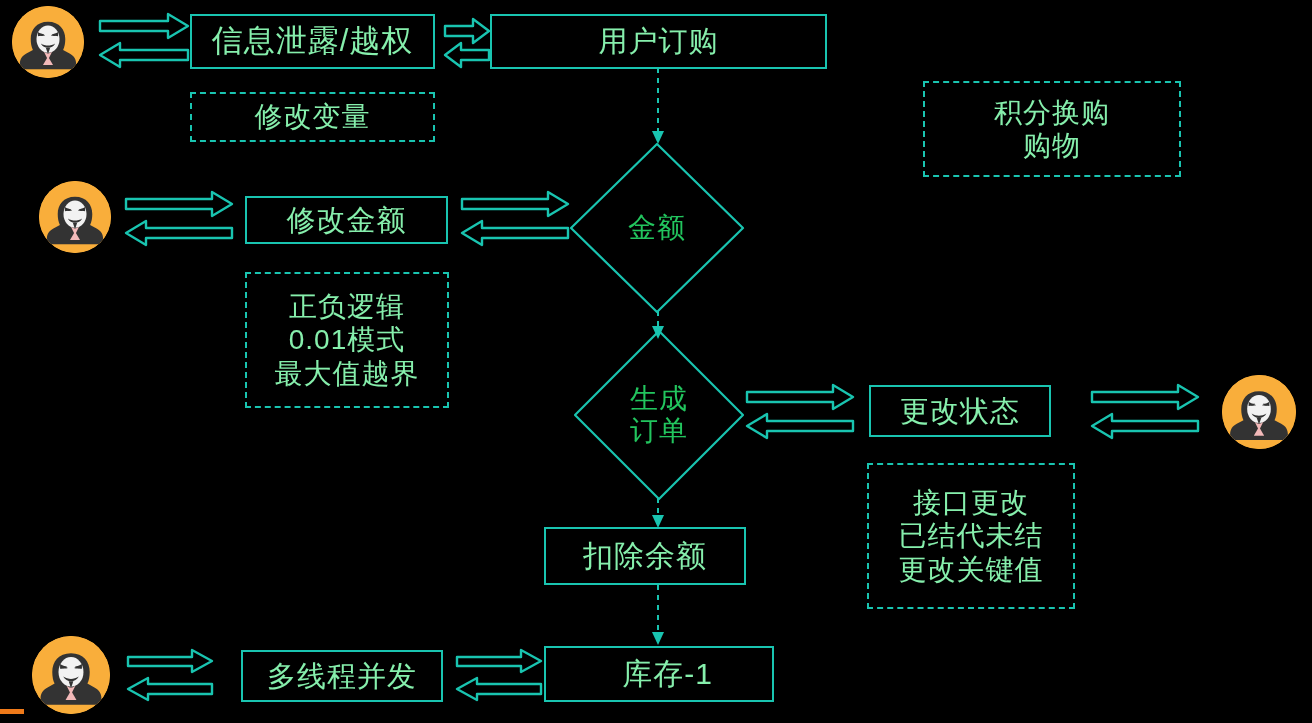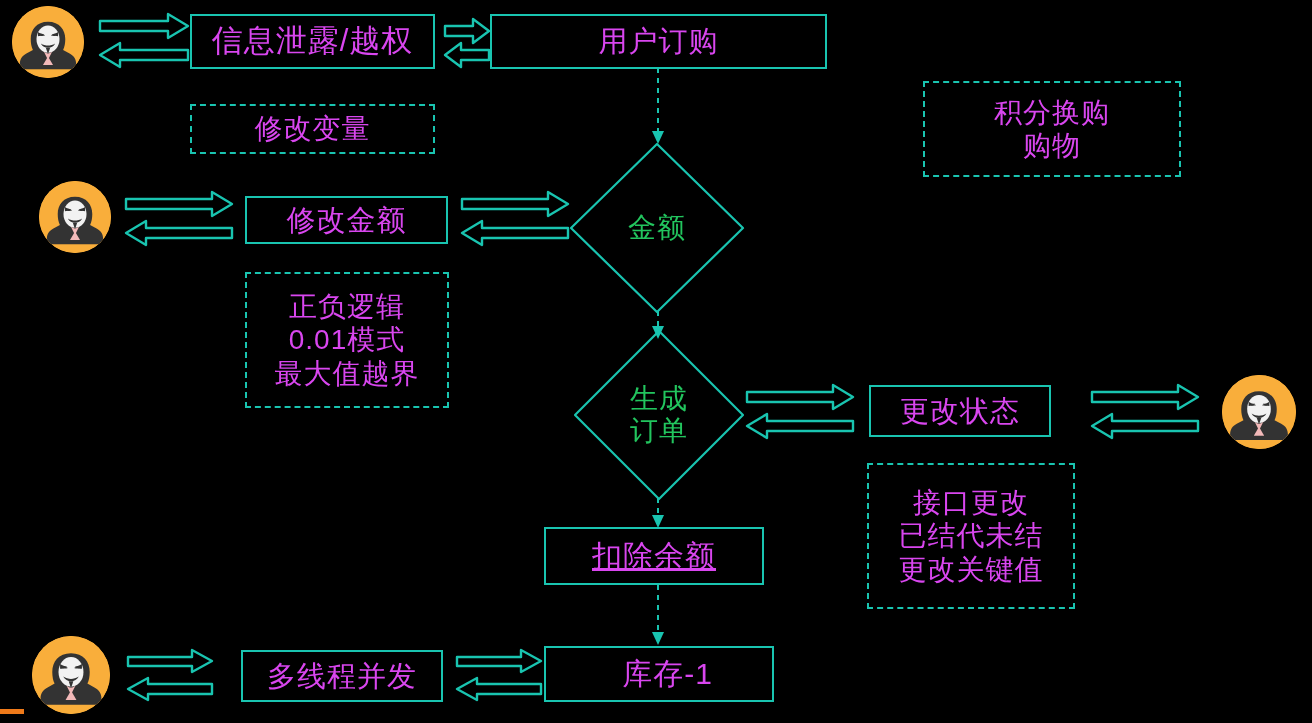--- a/index.html
+++ b/index.html
@@ -15,21 +15,21 @@
     position: relative;
     width: 1312px; height: 723px;
     background: #000000;
   }
   .node {
     position: absolute;
     box-sizing: border-box;
     display: flex;
     align-items: center;
     justify-content: center;
-    color: #d946ef;
+    color: #86efac;
     text-align: center;
     line-height: 1.18;
     white-space: pre-line;
     letter-spacing: 1px;
   }
   .solidbox {
     border: 2px solid #19c4b0;
   }
   .dashbox {
     border: 2px dashed #19c4b0;
@@ -209,27 +209,27 @@
 
   <div class="node solidbox" style="left:190px; top:14px; width:245px; height:55px; font-size:31px;">信息泄露/越权</div>
 
   <div class="node solidbox" style="left:490px; top:14px; width:337px; height:55px; font-size:29px;">用户订购</div>
 
 
   <div class="node solidbox" style="left:245px; top:196px; width:203px; height:48px; font-size:29px;">修改金额</div>
 
   <div class="node solidbox" style="left:869px; top:385px; width:182px; height:52px; font-size:29px;">更改状态</div>
 
-  <div class="node solidbox" style="left:544px; top:527px; width:220px; height:58px; font-size:30px;text-decoration:underline;">扣除余额</div>
+  <div class="node solidbox" style="left:544px; top:527px; width:202px; height:58px; font-size:30px;">扣除余额</div>
 
   <div class="node solidbox" style="left:241px; top:650px; width:202px; height:52px; font-size:29px;">多线程并发</div>
 
   <div class="node solidbox" style="left:544px; top:646px; width:230px; height:56px; font-size:30px;padding-left:17px;">库存-1</div>
 
-  <div class="node dashbox" style="left:190px; top:104px; width:245px; height:50px; font-size:28px;">修改变量</div>
+  <div class="node dashbox" style="left:190px; top:92px; width:245px; height:50px; font-size:28px;">修改变量</div>
 
   <div class="node dashbox" style="left:923px; top:81px; width:258px; height:96px; font-size:28px;">积分换购
 购物</div>
 
   <div class="node dashbox" style="left:245px; top:272px; width:204px; height:136px; font-size:28px;">正负逻辑
 0.01模式
 最大值越界</div>
 
   <div class="node dashbox" style="left:867px; top:463px; width:208px; height:146px; font-size:28px;">接口更改
 已结代未结

